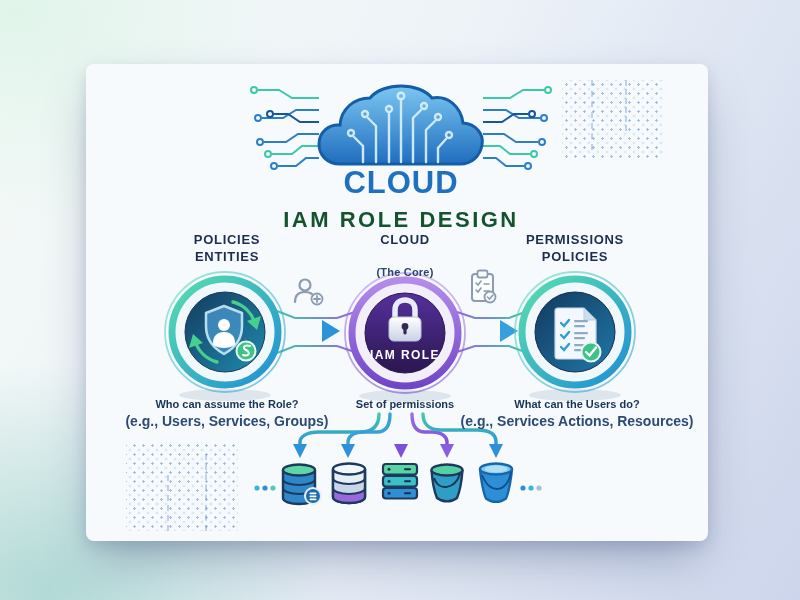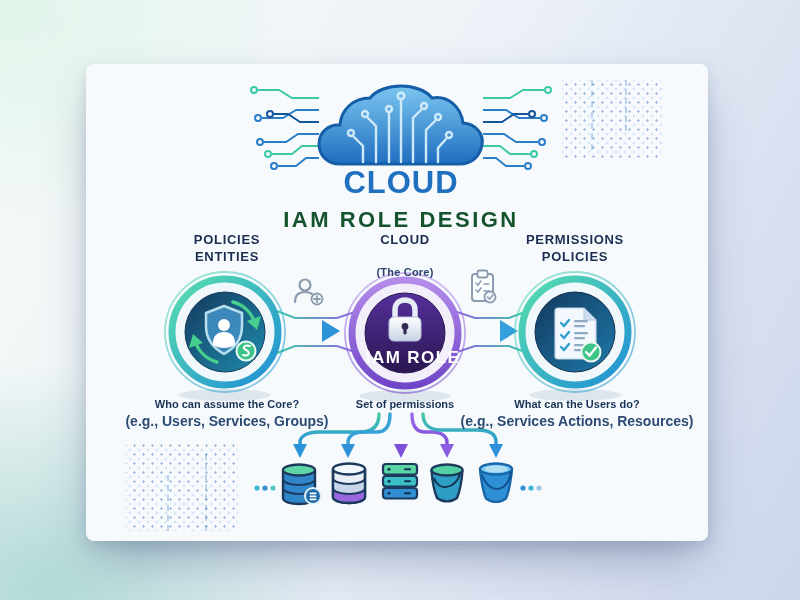--- a/index.html
+++ b/index.html
@@ -23,21 +23,21 @@
   .dots::before,.dots::after{content:"";position:absolute;top:0;border-left:2px dashed rgba(100,150,210,.4);}
   .dots::before{left:28%;height:88%;}
   .dots::after{left:62%;height:64%;}
   .dots-tr{right:44px;top:16px;width:102px;height:80px;}
   .dots-bl{left:40px;bottom:10px;width:112px;height:88px;transform:rotate(180deg);}
   .art{position:absolute;inset:0;width:622px;height:477px;}
   .title{left:315px;top:101px;font-size:31px;font-weight:800;letter-spacing:1px;color:#2070c0;}
   .subtitle{left:315px;top:135px;font-size:22px;font-weight:700;letter-spacing:2.5px;color:#14532d;margin-top:8px;}
   .colhead{top:168px;font-size:13px;font-weight:800;letter-spacing:.7px;color:#1b2d50;line-height:1.3;}
   .colhead .sub-line{font-size:11px;font-weight:600;letter-spacing:.2px;color:#2c4470;margin-top:16px;}
-  .iam{left:319px;top:284px;font-size:17px;font-weight:800;letter-spacing:1.4px;color:#ffffff;margin-left:8px;}
+  .iam{left:319px;top:284px;font-size:12px;font-weight:800;letter-spacing:1.4px;color:#ffffff;}
   .cap{top:334px;font-size:11px;font-weight:700;color:#173355;line-height:1.2;}
   .cap .cap-sub{font-size:14px;font-weight:700;color:#2c4a72;margin-top:2px;}
 </style>
 </head>
 <body>
 
 <div class="page">
   <div class="card">
 
     <div class="dots dots-tr"></div>
@@ -327,21 +327,21 @@
       <div class="sub-line">(The Core)</div>
     </div>
     <div class="abs ctr colhead" style="left:489px;">
       <div>PERMISSIONS</div>
       <div>POLICIES</div>
     </div>
 
     <div class="abs ctr iam">IAM ROLE</div>
 
     <div class="abs ctr cap" style="left:141px;">
-      <div>Who can assume the Core?</div>
+      <div>Who can assume the Role?</div>
       <div class="cap-sub">(e.g., Users, Services, Groups)</div>
     </div>
     <div class="abs ctr cap" style="left:319px;">
       <div>Set of permissions</div>
     </div>
     <div class="abs ctr cap" style="left:491px;">
       <div>What can the Users do?</div>
       <div class="cap-sub">(e.g., Services Actions, Resources)</div>
     </div>
 

